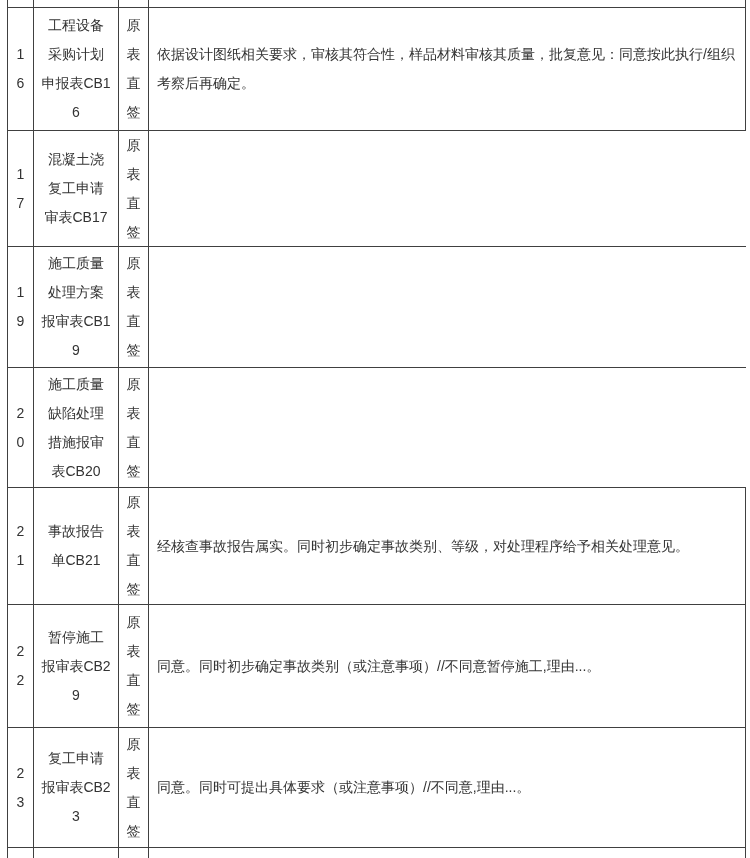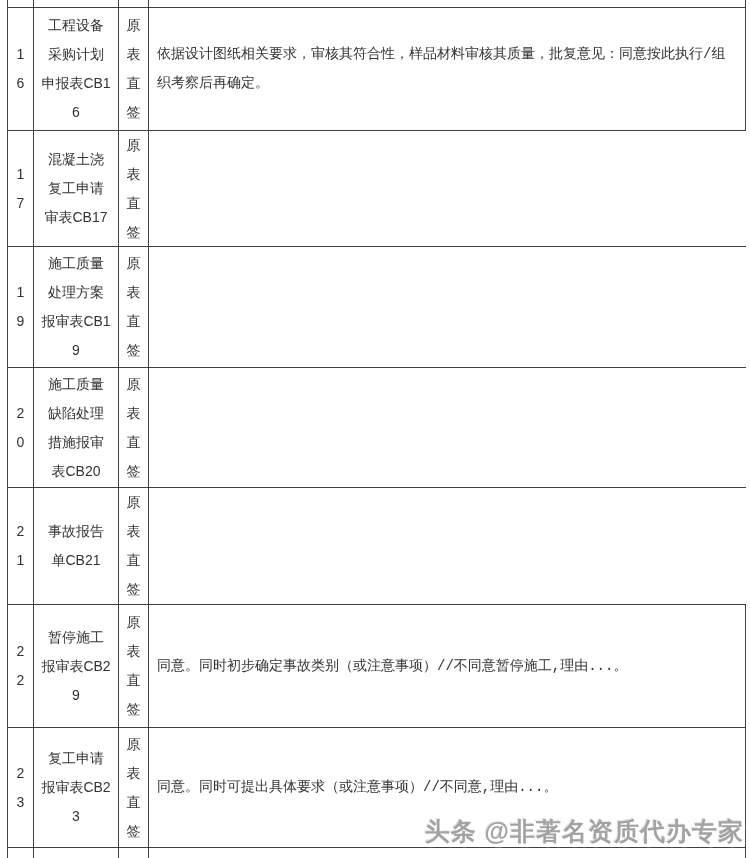--- a/index.html
+++ b/index.html
@@ -41,21 +41,20 @@
   }
   .cell.num{width:26px;flex:0 0 26px;}
   .cell.name{width:85px;flex:0 0 85px;padding:0 2px;}
   .cell.tag{width:30px;flex:0 0 30px;}
   .cell.desc{
     flex:1 1 auto;
     justify-content:flex-start;
     text-align:left;
     white-space:normal;
     padding:6px 10px 6px 8px;
-    font-family:Liberation Mono, monospace;
   }
   .watermark{
     position:absolute;
     right:6px;
     bottom:10px;
     font-size:25px;
     font-weight:700;
     letter-spacing:1px;
     color:var(--watermark);
     text-shadow:2px 2px 1px #ffffff, 3px 3px 2px rgba(255,255,255,0.95), -1px -1px 1px rgba(130,130,130,0.25);
@@ -131,20 +130,21 @@
 
   <div class="t-row" style="height: 117px;">
     <div class="cell num">2
 1</div>
     <div class="cell name">事故报告
 单CB21</div>
     <div class="cell tag">原
 表
 直
 签</div>
+    <div class="cell desc">经核查事故报告属实。同时初步确定事故类别、等级，对处理程序给予相关处理意见。</div>
   </div>
 
   <div class="t-row" style="height: 123px;">
     <div class="cell num">2
 2</div>
     <div class="cell name">暂停施工
 报审表CB2
 9</div>
     <div class="cell tag">原
 表
@@ -168,15 +168,14 @@
 </div>
 
     <div class="t-row partial-bottom" style="height:10px;">
       <div class="cell num"></div>
       <div class="cell name"></div>
       <div class="cell tag"></div>
       <div class="cell desc"></div>
     </div>
   </div>
 
-  <div class="watermark">头条 @非著名资质代办专家</div>
 
 </div>
 
 </body></html>

